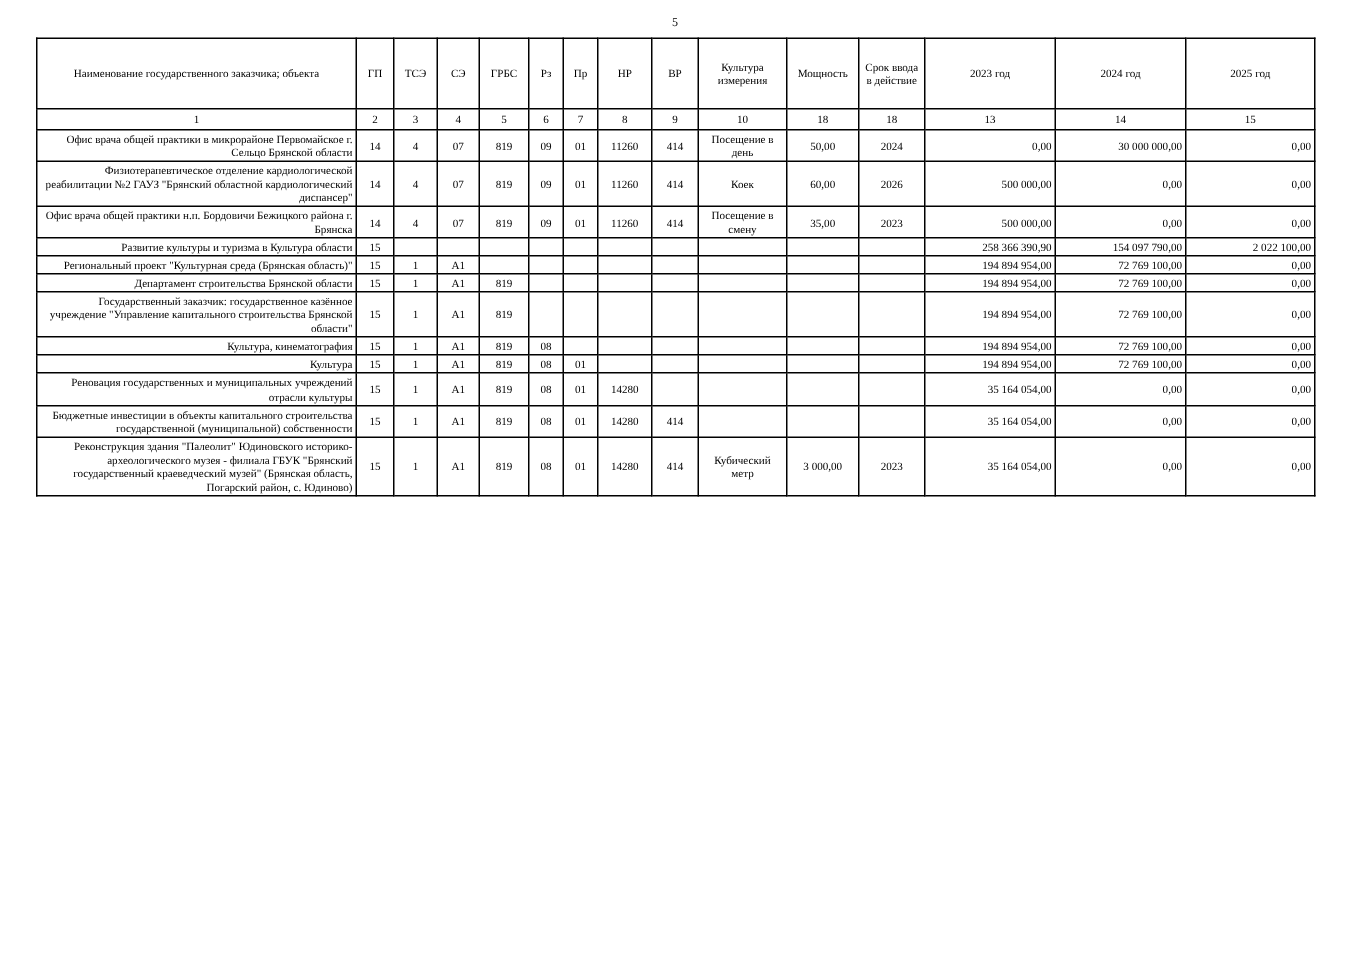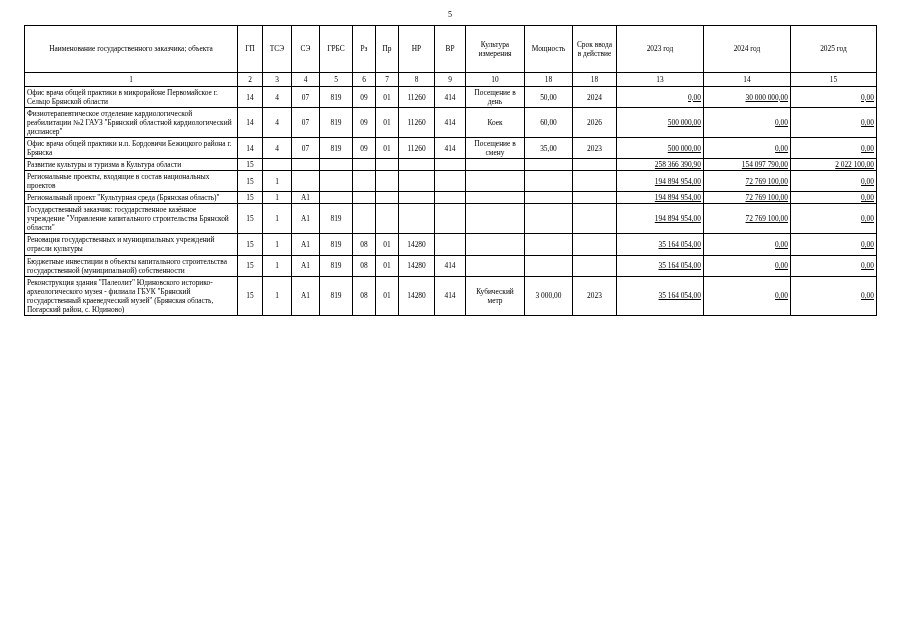--- a/index.html
+++ b/index.html
@@ -48,22 +48,22 @@
     overflow: hidden;
   }
   thead td {
     text-align: center;
     vertical-align: middle;
     font-size: 7.6px;
   }
   .hdr-main td { height: 44px; }
   .numrow td { height: 11px; font-size: 7.2px; text-align: center; }
   .c-center { text-align: center; }
-  .c-right  { text-align: right; padding-right: 3px; text-decoration: underline; }
-  .c-left   { text-align: left; padding-left: 4px; }
+  .c-right  { text-align: right; padding-right: 3px; }
+  .c-left   { text-align: right; padding-left: 4px; }
   .bold { font-weight: bold; }
   .nm { font-size: 7.4px; }
   
   col.c0 { width: 213px; }
   col.c1 { width: 25px; }
   col.c2 { width: 29px; }
   col.c3 { width: 28px; }
   col.c4 { width: 33px; }
   col.c5 { width: 23px; }
   col.c6 { width: 23px; }
@@ -201,61 +201,95 @@
             <td class="c-center bold"></td>
             <td class="c-center bold"></td>
             <td class="c-center"></td>
             <td class="c-center"></td>
             <td class="c-center"></td>
             <td class="c-right bold">258 366 390,90</td>
             <td class="c-right bold">154 097 790,00</td>
             <td class="c-right bold">2 022 100,00</td>
           </tr>
           <tr>
-            <td class="c-left nm bold">Региональные проекты, входящие в состав национальных проектов</td>
-            <td class="c-center bold">15</td>
-            <td class="c-center bold">1</td>
-            <td class="c-center bold"></td>
-            <td class="c-center bold"></td>
-            <td class="c-center bold"></td>
-            <td class="c-center bold"></td>
-            <td class="c-center bold"></td>
-            <td class="c-center bold"></td>
-            <td class="c-center"></td>
-            <td class="c-center"></td>
-            <td class="c-center"></td>
-            <td class="c-right bold">194 894 954,00</td>
-            <td class="c-right bold">72 769 100,00</td>
-            <td class="c-right bold">0,00</td>
-          </tr>
-          <tr>
             <td class="c-left nm bold">Региональный проект "Культурная среда (Брянская область)"</td>
             <td class="c-center bold">15</td>
             <td class="c-center bold">1</td>
             <td class="c-center bold">А1</td>
             <td class="c-center bold"></td>
             <td class="c-center bold"></td>
             <td class="c-center bold"></td>
             <td class="c-center bold"></td>
             <td class="c-center bold"></td>
             <td class="c-center"></td>
             <td class="c-center"></td>
             <td class="c-center"></td>
             <td class="c-right bold">194 894 954,00</td>
             <td class="c-right bold">72 769 100,00</td>
             <td class="c-right bold">0,00</td>
           </tr>
           <tr>
+            <td class="c-left nm bold">Департамент строительства Брянской области</td>
+            <td class="c-center bold">15</td>
+            <td class="c-center bold">1</td>
+            <td class="c-center bold">А1</td>
+            <td class="c-center bold">819</td>
+            <td class="c-center bold"></td>
+            <td class="c-center bold"></td>
+            <td class="c-center bold"></td>
+            <td class="c-center bold"></td>
+            <td class="c-center"></td>
+            <td class="c-center"></td>
+            <td class="c-center"></td>
+            <td class="c-right bold">194 894 954,00</td>
+            <td class="c-right bold">72 769 100,00</td>
+            <td class="c-right bold">0,00</td>
+          </tr>
+          <tr>
             <td class="c-left nm bold">Государственный заказчик: государственное казённое учреждение "Управление капитального строительства Брянской области"</td>
             <td class="c-center bold">15</td>
             <td class="c-center bold">1</td>
             <td class="c-center bold">А1</td>
             <td class="c-center bold">819</td>
             <td class="c-center bold"></td>
             <td class="c-center bold"></td>
+            <td class="c-center bold"></td>
+            <td class="c-center bold"></td>
+            <td class="c-center"></td>
+            <td class="c-center"></td>
+            <td class="c-center"></td>
+            <td class="c-right bold">194 894 954,00</td>
+            <td class="c-right bold">72 769 100,00</td>
+            <td class="c-right bold">0,00</td>
+          </tr>
+          <tr>
+            <td class="c-left nm bold">Культура, кинематография</td>
+            <td class="c-center bold">15</td>
+            <td class="c-center bold">1</td>
+            <td class="c-center bold">А1</td>
+            <td class="c-center bold">819</td>
+            <td class="c-center bold">08</td>
+            <td class="c-center bold"></td>
+            <td class="c-center bold"></td>
+            <td class="c-center bold"></td>
+            <td class="c-center"></td>
+            <td class="c-center"></td>
+            <td class="c-center"></td>
+            <td class="c-right bold">194 894 954,00</td>
+            <td class="c-right bold">72 769 100,00</td>
+            <td class="c-right bold">0,00</td>
+          </tr>
+          <tr>
+            <td class="c-left nm bold">Культура</td>
+            <td class="c-center bold">15</td>
+            <td class="c-center bold">1</td>
+            <td class="c-center bold">А1</td>
+            <td class="c-center bold">819</td>
+            <td class="c-center bold">08</td>
+            <td class="c-center bold">01</td>
             <td class="c-center bold"></td>
             <td class="c-center bold"></td>
             <td class="c-center"></td>
             <td class="c-center"></td>
             <td class="c-center"></td>
             <td class="c-right bold">194 894 954,00</td>
             <td class="c-right bold">72 769 100,00</td>
             <td class="c-right bold">0,00</td>
           </tr>
           <tr>

